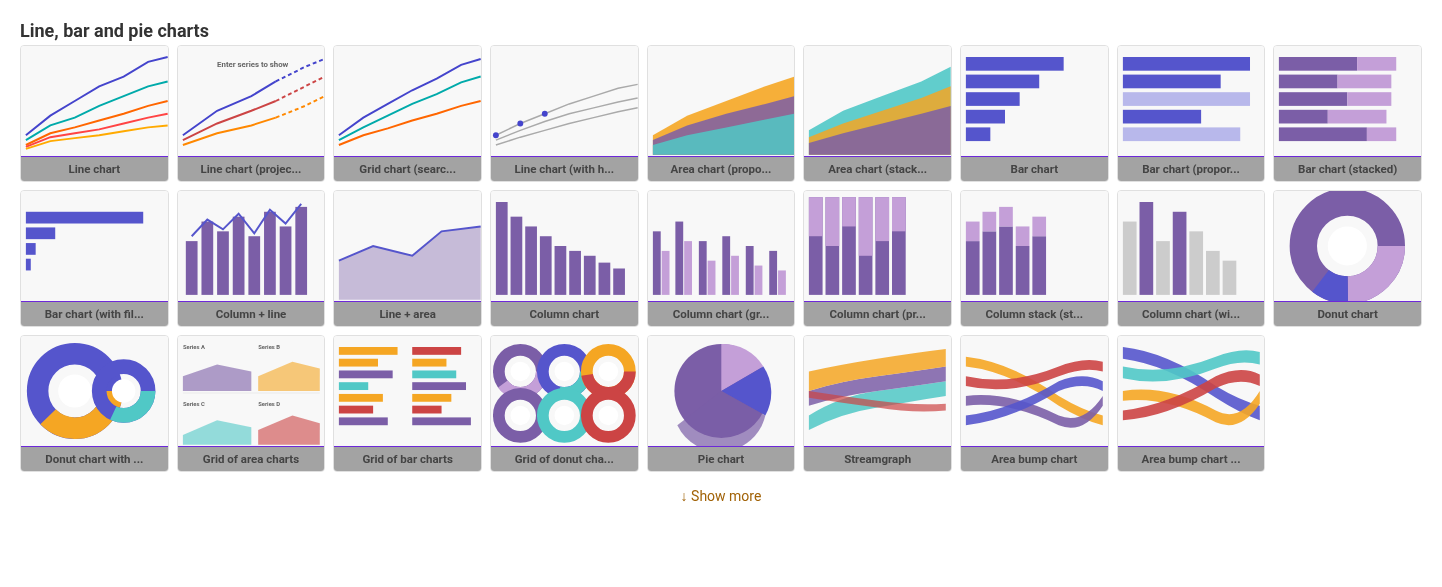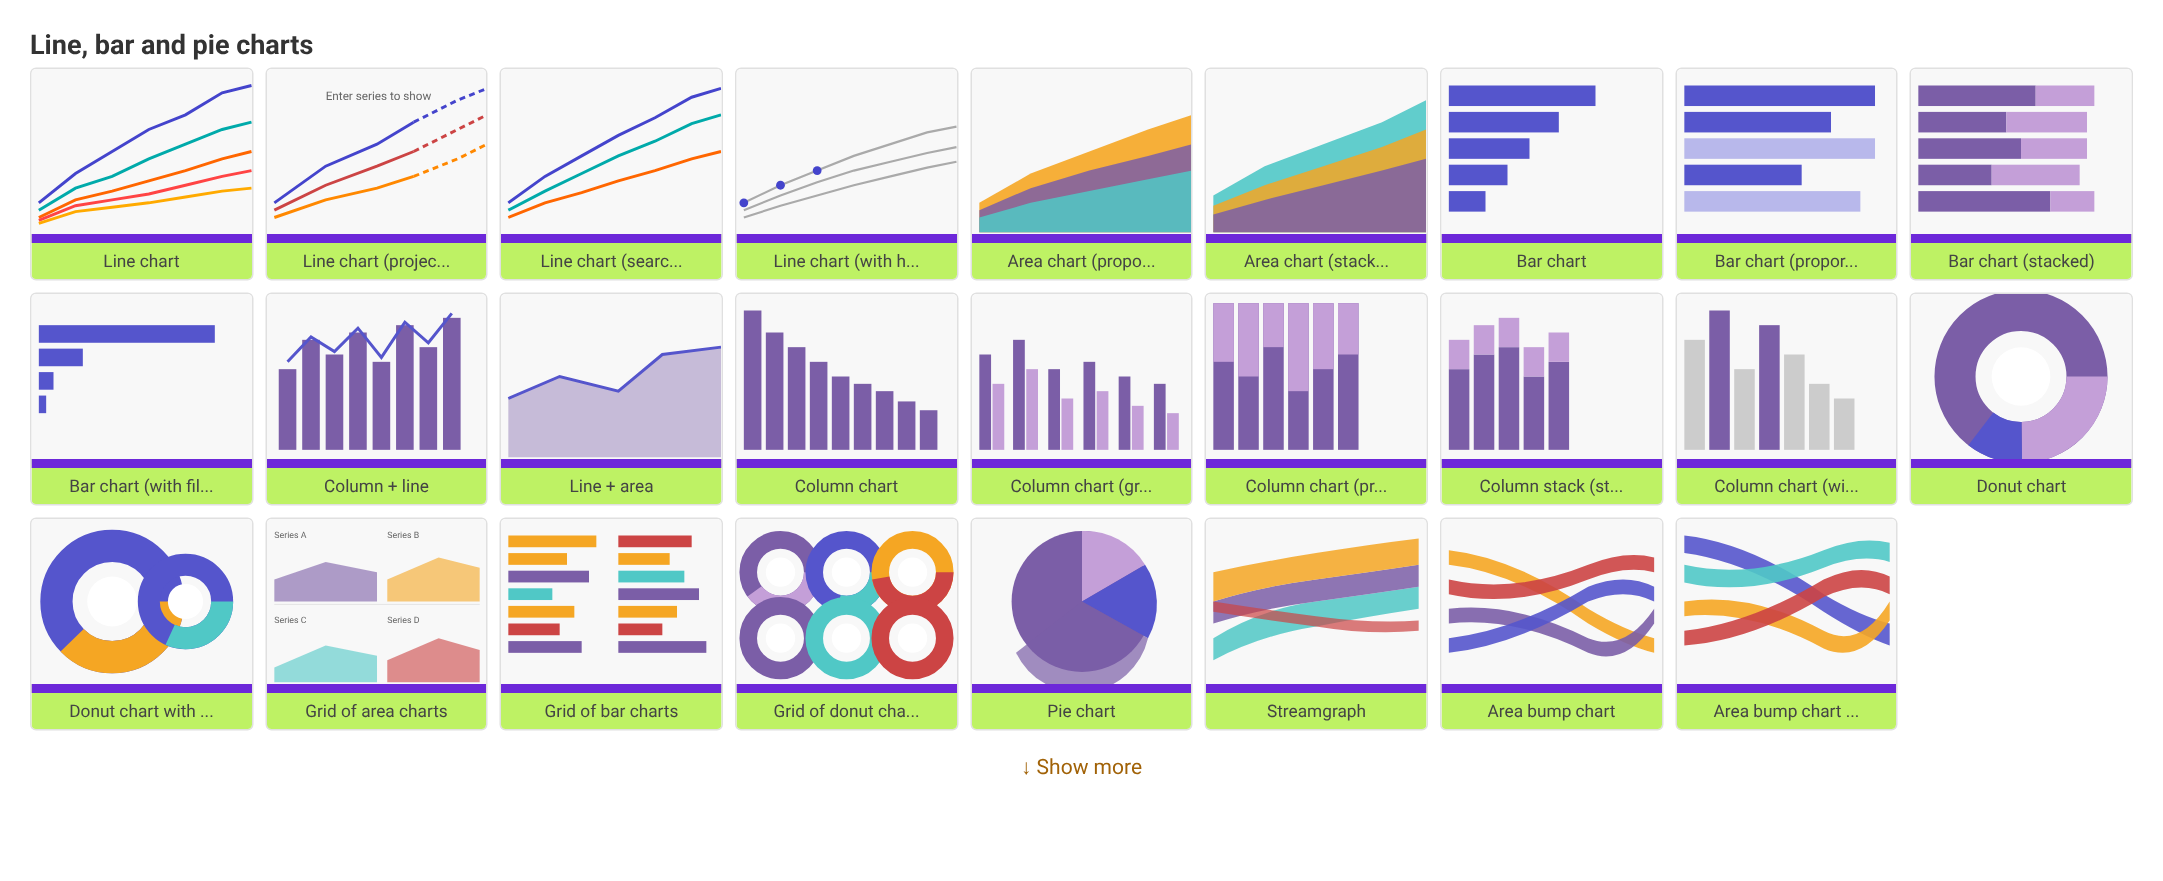--- a/index.html
+++ b/index.html
@@ -18,20 +18,21 @@
       display: grid;
       grid-template-columns: repeat(9, 1fr);
       gap: 8px;
     }
     .card {
       border: 1px solid #e0e0e0;
       border-radius: 4px;
       overflow: hidden;
       cursor: pointer;
       transition: box-shadow 0.15s;
+      font-weight: bold;
     }
     .card-thumb {
       width: 100%;
       height: 110px;
       overflow: hidden;
       background: #f8f8f8;
       display: flex;
       align-items: center;
       justify-content: center;
     }
@@ -40,22 +41,22 @@
       height: 100%;
     }
     .card-label {
       padding: 5px 6px;
       font-size: 11.5px;
       color: #444;
       text-align: center;
       white-space: nowrap;
       overflow: hidden;
       text-overflow: ellipsis;
-      background: #bef264;
-      border-top: 6px solid #6d28d9;
+      background: #a3a3a3;
+      border-top: 1px solid #6d28d9;
     }
     .show-more {
       text-align: center;
       margin-top: 16px;
       font-size: 14px;
       color: #a16207;
       cursor: pointer;
     }
   </style>
 </head>
@@ -91,21 +92,21 @@
       <div class="card-label">Line chart (projec...</div>
     </div>
     <div class="card">
       <div class="card-thumb">
         <svg viewBox="0 0 150 110" xmlns="http://www.w3.org/2000/svg">
       <polyline points="5,90 30,72 55,58 80,44 105,32 130,18 150,12" fill="none" stroke="#4444cc" stroke-width="2"></polyline>
       <polyline points="5,95 30,82 55,70 80,58 105,48 130,36 150,30" fill="none" stroke="#00aaaa" stroke-width="2"></polyline>
       <polyline points="5,100 30,90 55,83 80,75 105,68 130,60 150,55" fill="none" stroke="#ff6600" stroke-width="2"></polyline>
     </svg>
       </div>
-      <div class="card-label">Line chart (searc...</div>
+      <div class="card-label">Grid chart (searc...</div>
     </div>
     <div class="card">
       <div class="card-thumb">
         <svg viewBox="0 0 150 110" xmlns="http://www.w3.org/2000/svg">
       <polyline points="5,90 30,78 55,68 80,58 105,50 130,42 150,38" fill="none" stroke="#aaa" stroke-width="1.5"></polyline>
       <polyline points="5,95 30,85 55,76 80,68 105,62 130,56 150,52" fill="none" stroke="#aaa" stroke-width="1.5"></polyline>
       <polyline points="5,100 30,92 55,85 80,78 105,72 130,66 150,62" fill="none" stroke="#aaa" stroke-width="1.5"></polyline>
       <circle cx="5" cy="90" r="3" fill="#4444cc"></circle>
       <circle cx="30" cy="78" r="3" fill="#4444cc"></circle>
       <circle cx="55" cy="68" r="3" fill="#4444cc"></circle>

